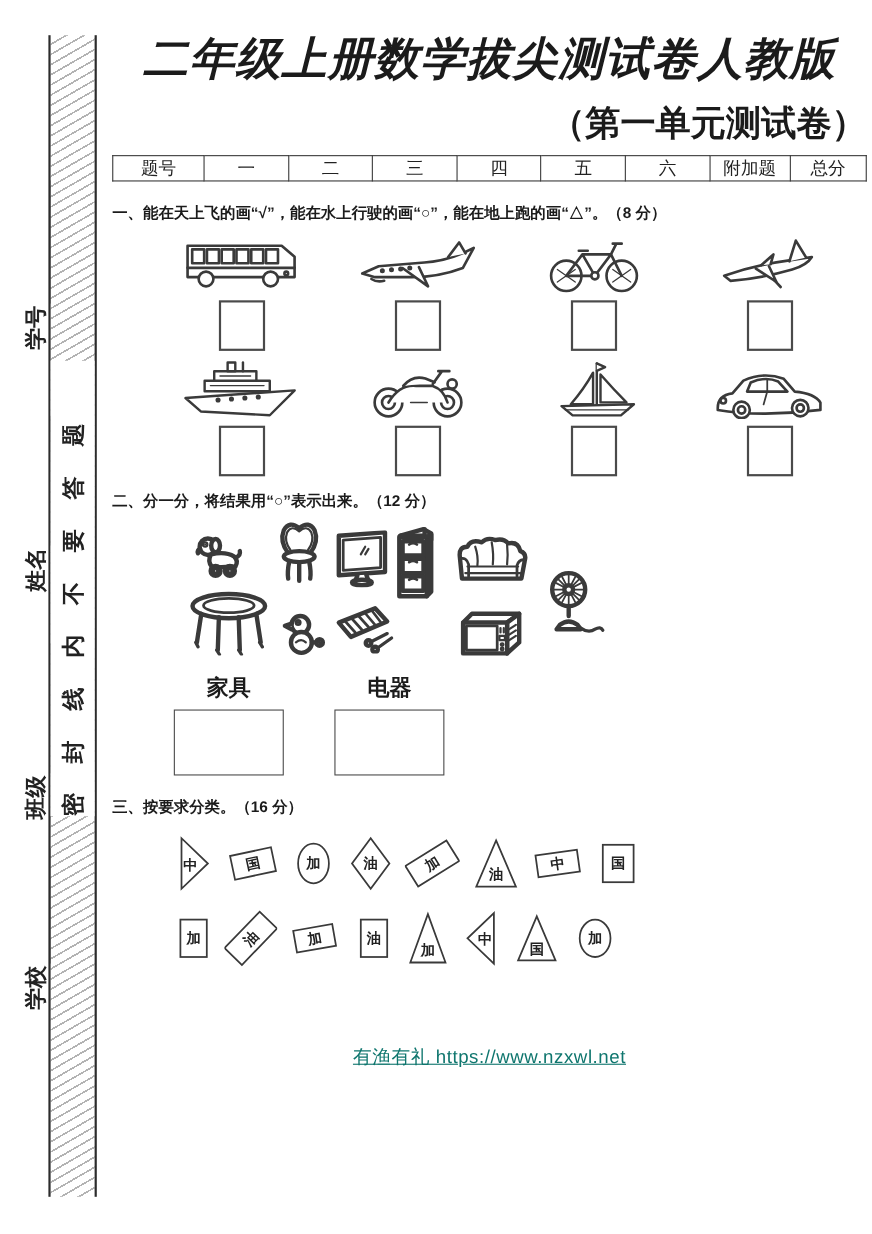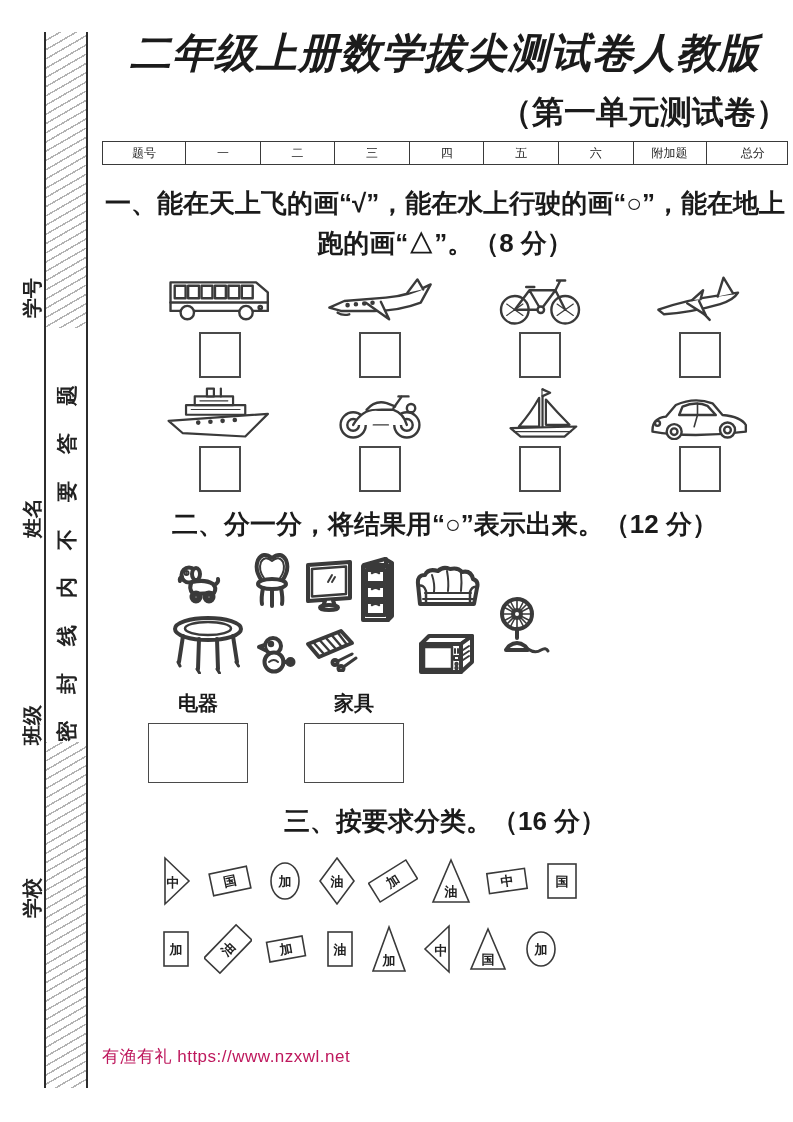--- a/index.html
+++ b/index.html
@@ -17,40 +17,40 @@
     font-size:21px;font-weight:600;letter-spacing:27px;white-space:nowrap;color:#222;}
   .seal-field{position:absolute;height:26px;transform:rotate(-90deg);transform-origin:left top;
     white-space:nowrap;font-size:20px;font-weight:600;color:#222;display:flex;align-items:flex-end;}
   .seal-field .f-line{display:inline-block;border-bottom:1.6px solid #333;height:18px;margin-left:2px;}
   
   .main{position:absolute;left:102px;top:0;width:686px;height:1122px;}
   .title{margin:26px 0 0 0;text-align:center;font-size:41px;font-weight:800;letter-spacing:1px;font-style:italic;}
   .subtitle{margin:10px 0 0 0;text-align:right;font-size:32px;font-weight:800;}
   .meta{margin-top:24px;text-align:right;font-size:17px;font-weight:700;padding-right:4px;}
   table.score{width:100%;border-collapse:collapse;margin-top:6px;table-layout:fixed;}
-  table.score td{border:1.4px solid #3a3a3a;height:22px;text-align:center;font-size:12px;color:#222;padding:0;}
-  .qtext{font-size:26px;font-weight:700;line-height:1.55;margin:18px 0 0 0;text-align:center;}
+  table.score td{border:1.4px solid #3a3a3a;height:22px;text-align:center;font-size:16px;color:#222;padding:0;}
+  .qtext{font-size:14px;font-weight:700;line-height:1.55;margin:18px 0 0 0;}
   
   .q1-grid{margin-top:8px;padding-left:38px;}
   .q1-row{display:flex;}
   .q1-cell{width:160px;display:flex;flex-direction:column;align-items:center;}
   .q1-cell .pic{height:54px;display:flex;align-items:flex-end;justify-content:center;}
   .ansq{width:38px;height:42px;border:2px solid #4a4a4a;margin-top:6px;background:#fff;}
   
   .q2-canvas{position:relative;height:136px;margin-top:6px;}
   .q2-canvas .itm{position:absolute;}
   .q2-answers{display:flex;margin-top:4px;}
   .q2-group{display:flex;flex-direction:column;align-items:center;}
   .q2-group .cat{font-size:20px;font-weight:700;}
   .ansr{width:98px;height:58px;border:1.6px solid #4a4a4a;margin-top:6px;background:#fff;}
   
   .q3-row{display:flex;align-items:center;padding-left:60px;margin-top:14px;}
   .q3-row .shp{display:flex;align-items:center;justify-content:center;}
   .shp svg text{font-size:13px;font-weight:600;fill:#222;}
-  .footer{margin-top:70px;text-align:left;font-size:17px;color:#be185d;letter-spacing:0.5px;}
+  .footer{margin-top:70px;text-align:center;font-size:17px;color:#0f766e;letter-spacing:0.5px;text-decoration:underline;}
   svg.art{display:block;}
   svg.art *{vector-effect:non-scaling-stroke;}
 </style>
 </head>
 <body>
 
 <div class="page">
 
   <div>
     <div class="seal-field" style="left:20px;top:318px;">
@@ -84,21 +84,21 @@
       <tbody>
           <tr>
         <td style="width:12%;">题号</td>
         <td>一</td>
         <td>二</td>
         <td>三</td>
         <td>四</td>
         <td>五</td>
         <td>六</td>
         <td style="width:10.5%;">附加题</td>
-        <td style="width:10%;padding-left:12px;">总分</td>
+        <td style="width:10%;">总分</td>
       </tr>
     </tbody>
       </table>
 
     <p class="qtext">一、能在天上飞的画“√”，能在水上行驶的画“○”，能在地上跑的画“△”。（8 分）</p>
 
     <div class="q1-grid">
       <div class="q1-row">
         <div class="q1-cell">
           <div class="pic">
@@ -329,26 +329,26 @@
           <path d="M78 38 v8 M84 38 v8" stroke-width="2"></path>
           <rect x="76" y="52" width="10" height="8" stroke-width="2"></rect>
           <circle cx="81" cy="68" r="2.4" stroke-width="2"></circle>
             <circle cx="81" cy="76" r="2.4" stroke-width="2"></circle>
           <path d="M94 40 l12 -8 M94 50 l12 -8 M94 60 l12 -8" stroke-width="2"></path>
         </svg>
       </div>
     </div>
 
     <div class="q2-answers">
+      <div class="q2-group" style="margin-left:56px;">
+        <div class="cat">家具</div>
+        <div class="ansr"></div>
+      </div>
       <div class="q2-group" style="margin-left:46px;">
         <div class="cat">电器</div>
-        <div class="ansr"></div>
-      </div>
-      <div class="q2-group" style="margin-left:56px;">
-        <div class="cat">家具</div>
         <div class="ansr"></div>
       </div>
     </div>
 
     <p class="qtext" style="margin-top:18px;">三、按要求分类。（16 分）</p>
 
     <div class="q3-row" style="margin-top:14px;">
       <div class="shp">
         <svg width="30" height="52" viewBox="0 0 30 52" fill="none" stroke="#3a3a3a" stroke-width="1.6">
           <polygon points="3,3 3,49 27,26" fill="#fff"></polygon>

